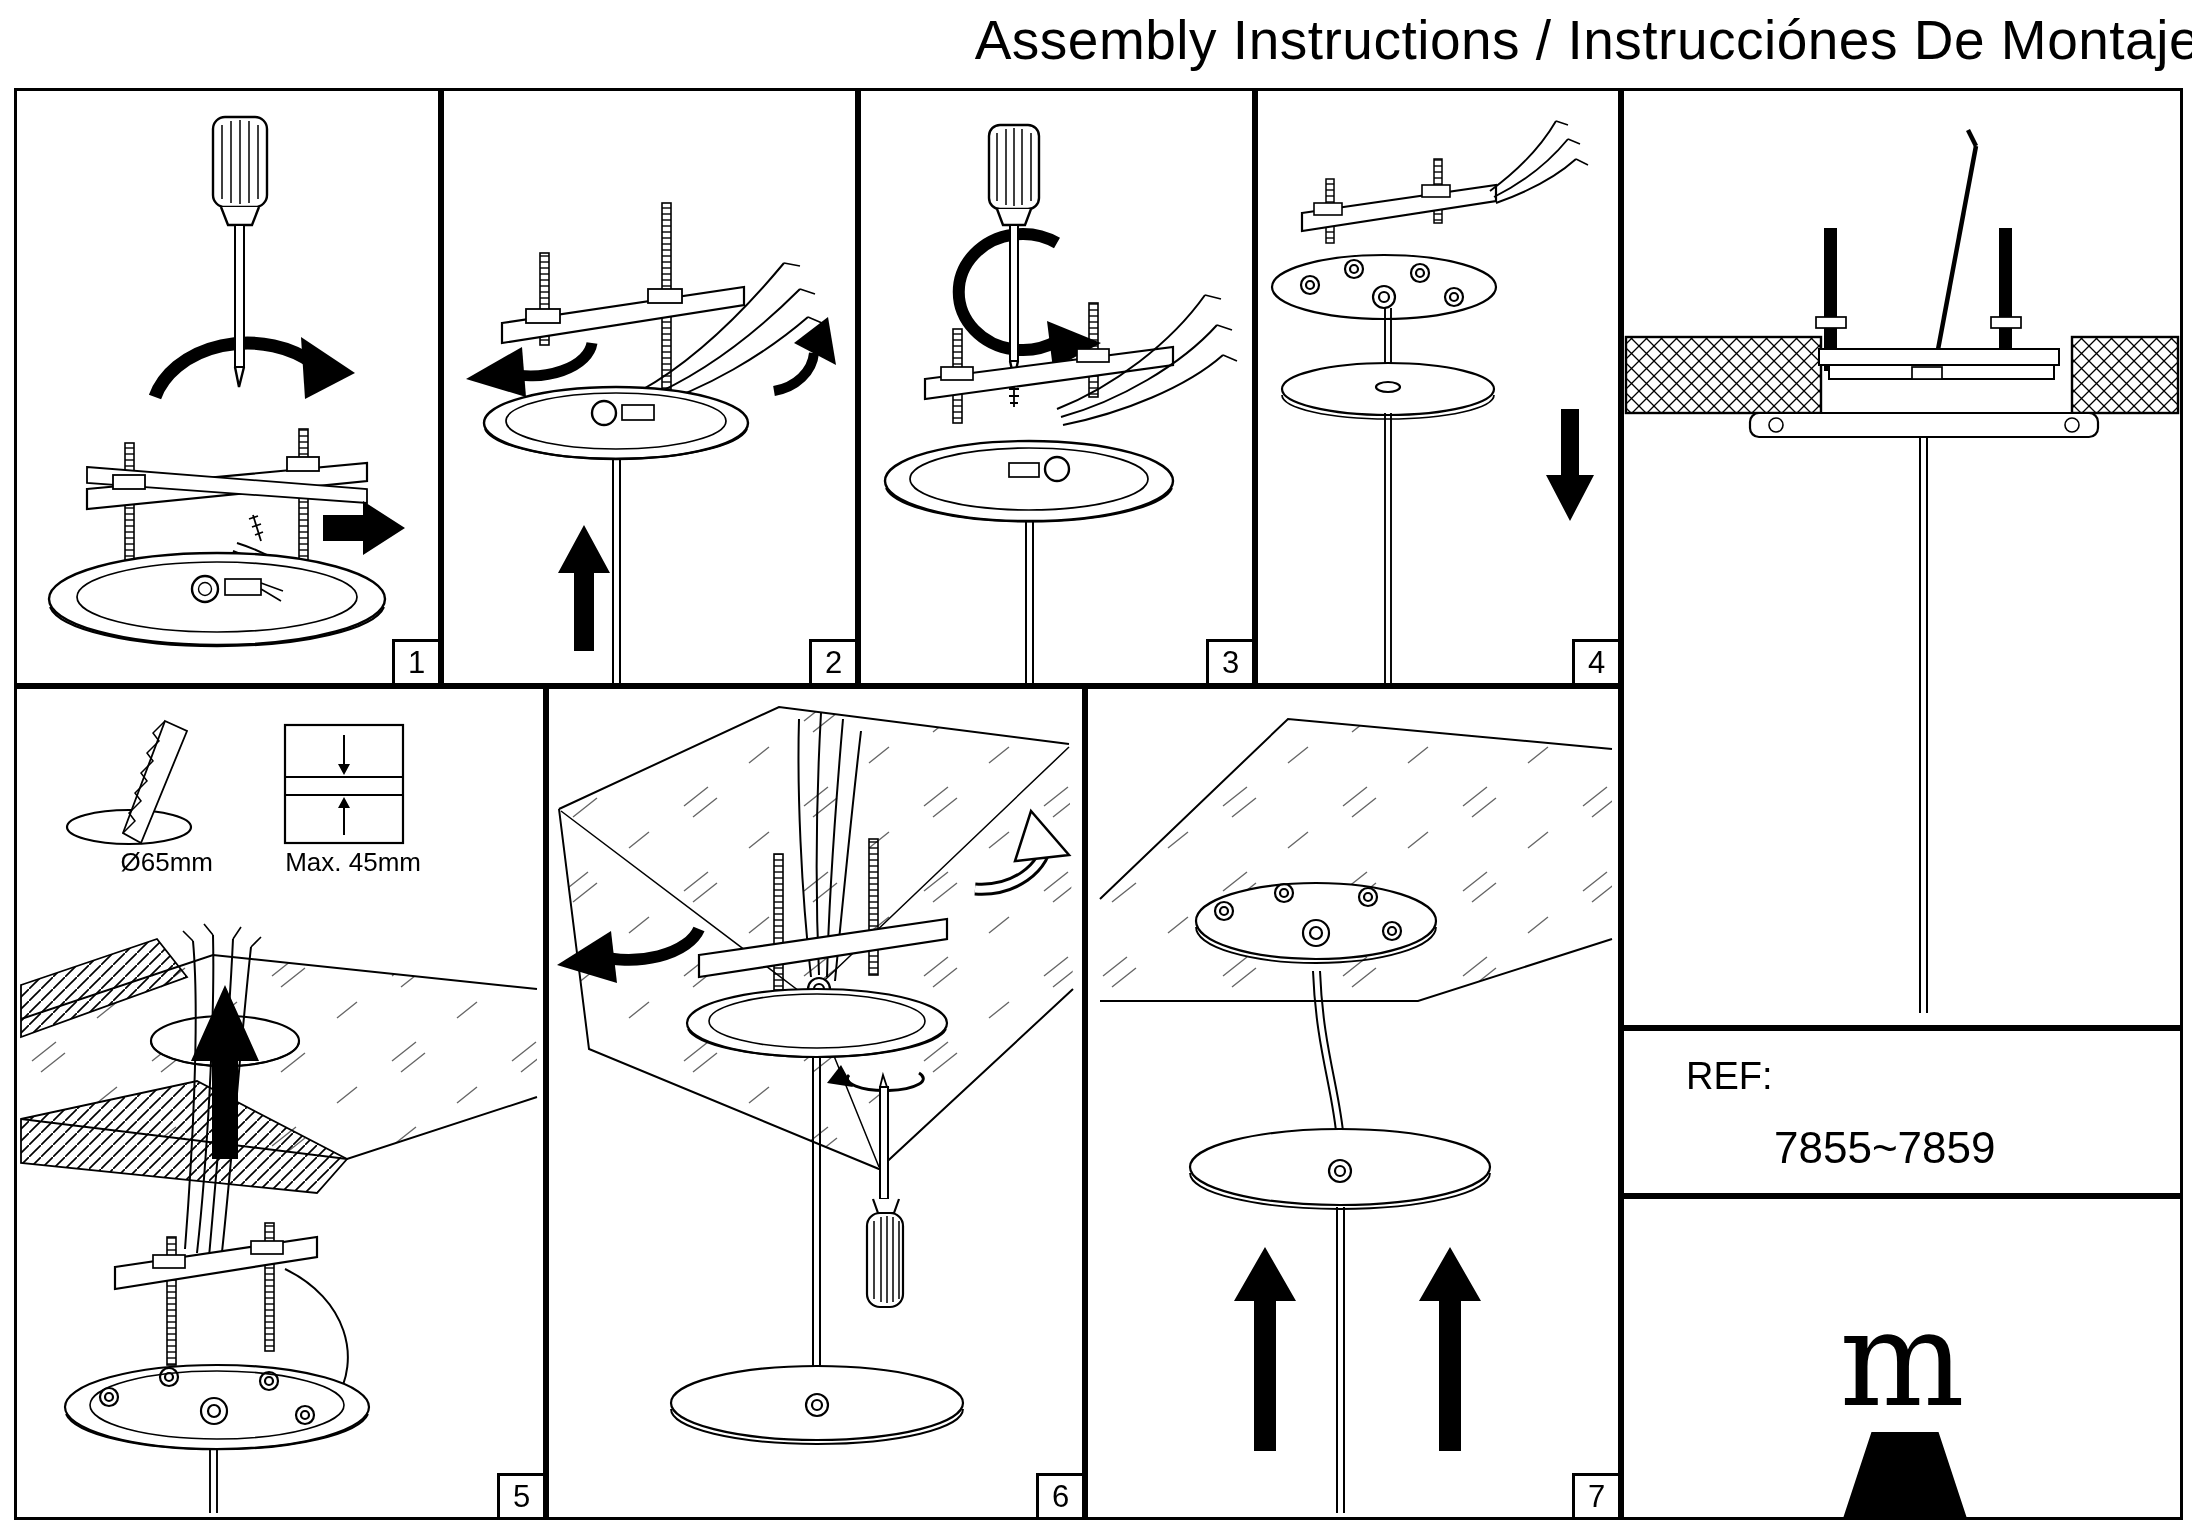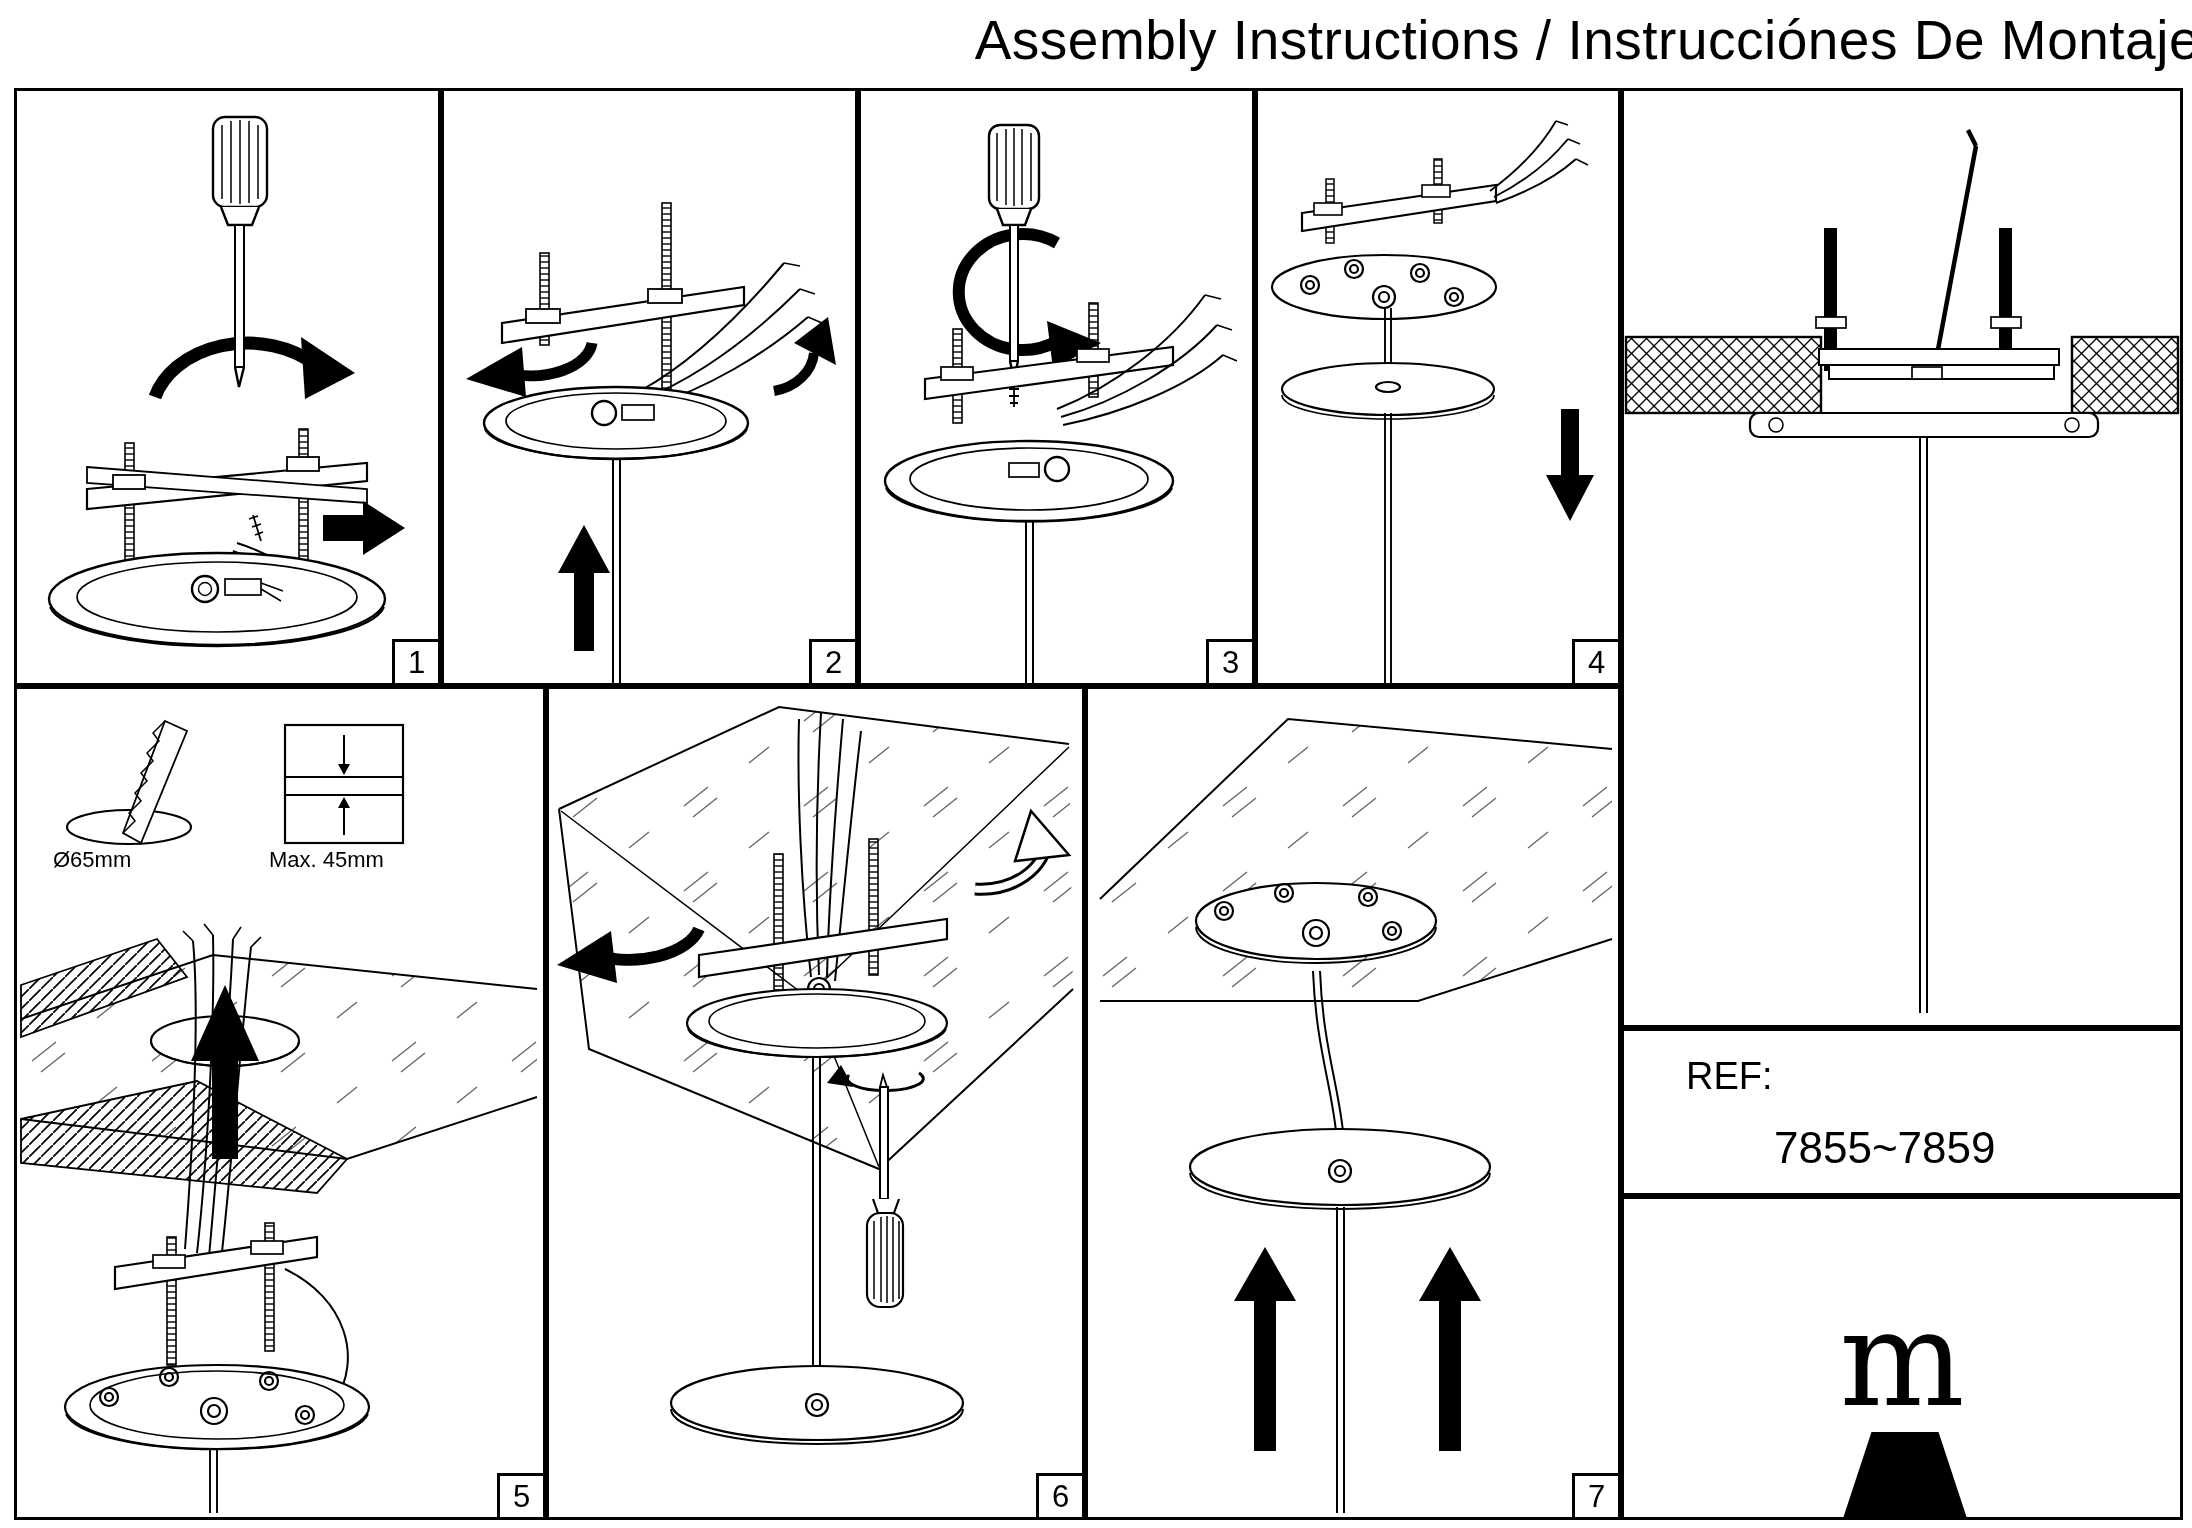--- a/index.html
+++ b/index.html
@@ -4,21 +4,21 @@
 <style>
   *{margin:0;padding:0;box-sizing:border-box}
   html,body{background:#fff}
   body{width:2192px;height:1528px;position:relative;font-family:"Liberation Sans",sans-serif;color:#000;overflow:hidden}
   .sheet{position:absolute;inset:0;background:#fff}
   .title{position:absolute;top:8px;left:8px;width:100%;text-align:right;font-size:55px;letter-spacing:0.5px}
   .panel{position:absolute;border:3px solid #000;background:#fff;overflow:hidden}
   .panel svg{display:block;width:100%;height:100%}
   .stepnum{position:absolute;right:0;bottom:0;width:46px;height:44px;border-left:3px solid #000;border-top:3px solid #000;
            display:flex;align-items:center;justify-content:center;font-size:31px;background:#fff}
-  .ann{position:absolute;font-size:22px;text-align:left;background:transparent}
+  .ann{position:absolute;font-size:26px;text-align:right;background:transparent}
   .ref-label{position:absolute;left:62px;top:24px;font-size:38px}
   .ref-value{position:absolute;left:150px;top:92px;font-size:44px}
   .logo{position:absolute;left:0;right:0;top:88px;text-align:center;font-family:"DejaVu Serif",serif;font-size:132px;line-height:1.1;white-space:nowrap}
   .logo .caret-svg{vertical-align:baseline;margin:0 3px -2px 3px}
 </style>
 </head>
 <body>
 
 <div class="sheet">
 
@@ -312,21 +312,21 @@
             <circle cx="252" cy="692" r="4"></circle>
           <circle cx="288" cy="726" r="9"></circle>
             <circle cx="288" cy="726" r="4"></circle>
           <circle cx="197" cy="722" r="13" fill="#fff"></circle>
             <circle cx="197" cy="722" r="6"></circle>
         </g>
         <path d="M193 760 V824 M200 760 V824" stroke-width="1.9"></path>
       </g>
     </svg>
     <span class="ann" style="left:36px;top:158px;width:160px">Ø65mm</span>
-    <span class="ann" style="left:252px;top:158px;width:180px">Max. 45mm</span>
+    <span class="ann" style="left:224px;top:158px;width:180px">Max. 45mm</span>
     <div class="stepnum">5</div>
   </div>
 
   <div class="panel" style="left:546px;top:686px;width:539px;height:834px">
     <svg viewBox="0 0 533 828">
       <defs>
         <pattern id="g6" width="120" height="85" patternUnits="userSpaceOnUse">
           <path d="M15 32 l24 -19 M24 43 l24 -19 M80 74 l20 -16" stroke="#666" stroke-width="1.4" fill="none"></path>
         </pattern>
         <pattern id="t6" width="9" height="6" patternUnits="userSpaceOnUse">

